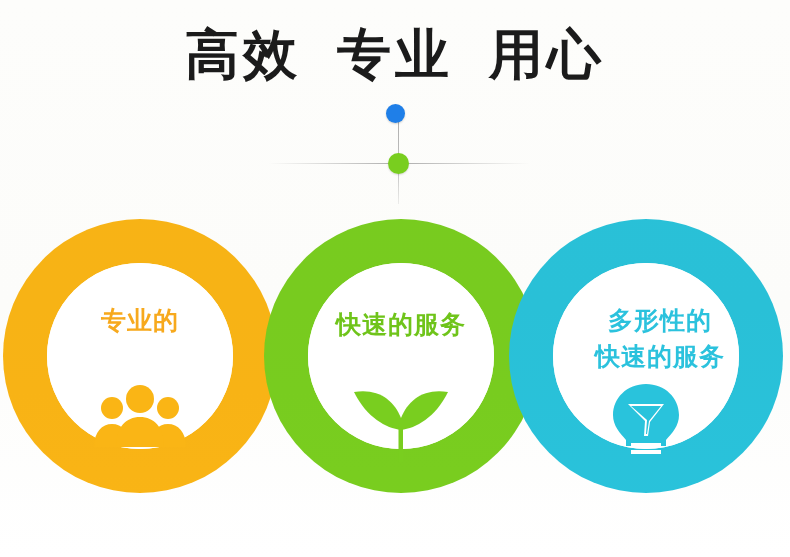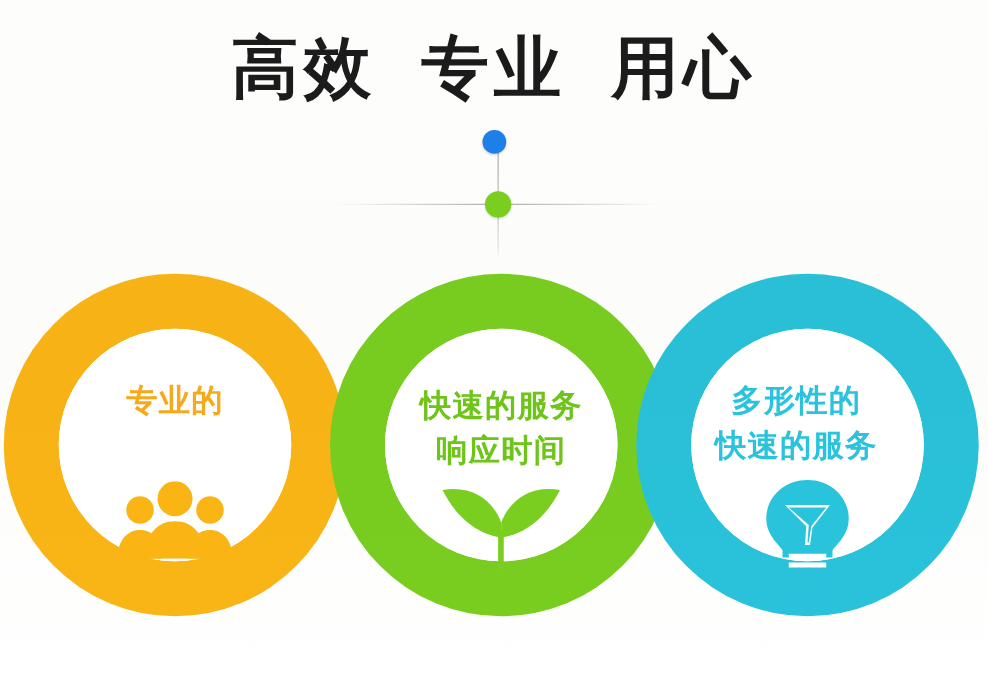--- a/index.html
+++ b/index.html
@@ -106,21 +106,21 @@
     font-family: "DejaVu Sans", "Liberation Sans", sans-serif;
     font-size: 25px;
     font-weight: bold;
     line-height: 1.42;
     letter-spacing: 1px;
   }
   .circle-text .line { display: block; }
 
   .ct-orange { left: 40px;  top: 303px; width: 200px; color: #f7a91d; }
   .ct-green  { left: 297px; top: 307px; width: 208px; color: #6fc41a; }
-  .ct-cyan   { left: 523px; top: 303px; width: 228px; color: #2bc2dd; }
+  .ct-cyan   { left: 546px; top: 303px; width: 228px; color: #2bc2dd; }
 
   .icon-wrap {
     position: absolute;
     pointer-events: none;
   }
   .icon-people { left: 90px;  top: 385px; width: 100px; height: 62px; }
   .icon-sprout { left: 334px; top: 384px; width: 134px; height: 80px; }
   .icon-bulb   { left: 604px; top: 382px; width: 84px;  height: 78px; }
 </style>
 </head>
@@ -176,21 +176,20 @@
       <path d="M4 62 C4 47 12 39 22 39 C32 39 40 47 40 62 Z"></path>
       <circle cx="78" cy="23" r="11"></circle>
       <path d="M60 62 C60 47 68 39 78 39 C88 39 96 47 96 62 Z"></path>
       <circle cx="50" cy="14" r="14"></circle>
       <path d="M26 62 C26 42 36 32 50 32 C64 32 74 42 74 62 Z"></path>
     </g>
   </svg>
 
   <div class="circle-text ct-green">
     <span class="line">快速的服务</span>
-    <span class="line">响应时间</span>
   </div>
   <svg class="icon-wrap icon-sprout" viewBox="0 0 134 80">
     <g fill="#79ce1f">
       <path d="M67 46 C52 44 33 34 20 8 C44 4 60 16 67 34 Z"></path>
       <path d="M67 46 C82 44 101 34 114 8 C90 4 74 16 67 34 Z"></path>
       <rect x="64.5" y="40" width="4.5" height="38"></rect>
     </g>
   </svg>
 
   <div class="circle-text ct-cyan">

